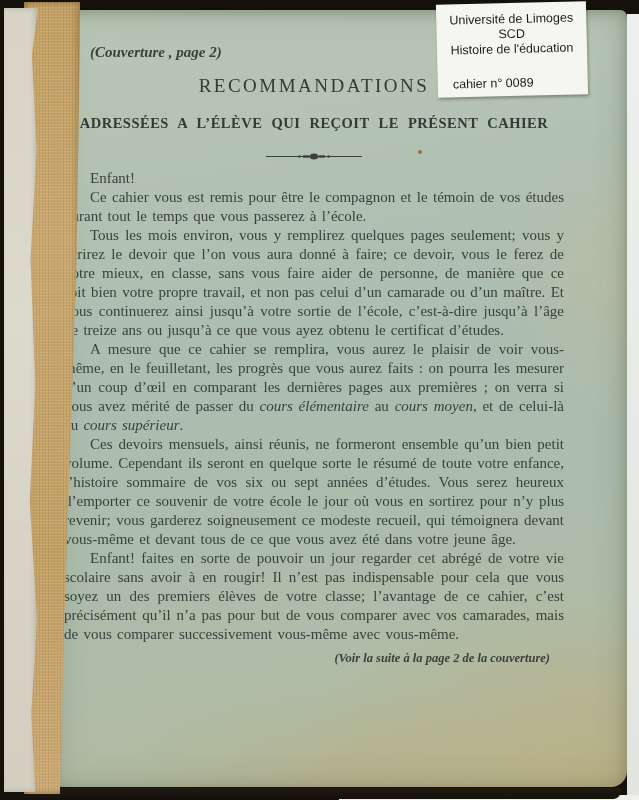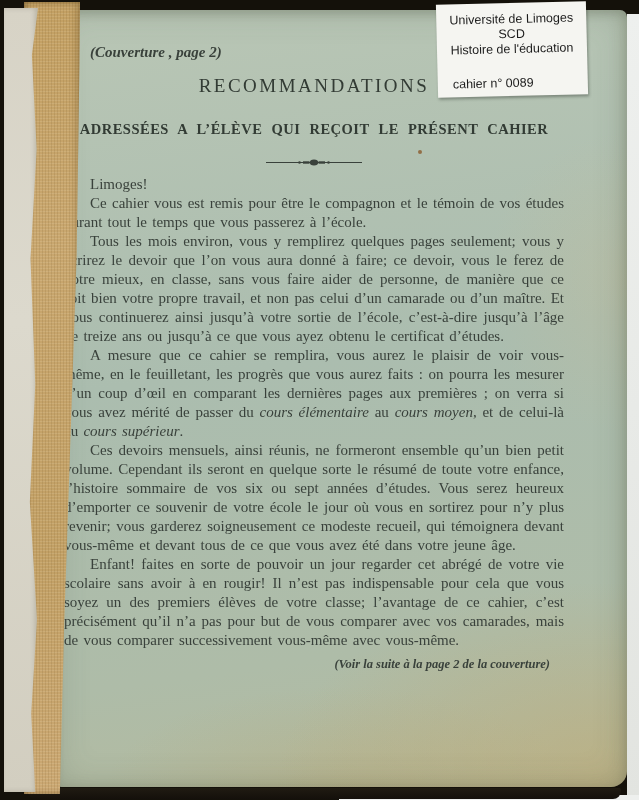--- a/index.html
+++ b/index.html
@@ -43,21 +43,21 @@
   .page-note {
     font-size: 15px; font-weight: bold; font-style: italic;
     color: var(--ink, #39413b); margin-left: 26px;
   }
   .title {
     margin: 14px 0 0; text-align: center;
     font-size: 19px; font-weight: normal; letter-spacing: 2.5px;
     color: var(--title-ink, #323b34);
   }
   .subtitle {
-    margin: 24px 0 0; text-align: center;
+    margin: 18px 0 0; text-align: center;
     font-size: 14.5px; font-weight: bold; letter-spacing: 0.5px; word-spacing: 5px;
     color: var(--title-ink, #323b34);
   }
   .divider { width: 96px; margin: 15px auto 0; height: 9px; text-align: center; }
   .salutation {
     margin-top: 13px; text-indent: 26px;
     font-size: 15px; line-height: 19px; color: var(--ink, #39413b);
   }
   .paragraphs p {
     margin: 0; text-indent: 26px; text-align: justify;
@@ -125,21 +125,21 @@
       <div class="divider">
         <svg width="96" height="9" viewBox="0 0 96 9" aria-hidden="true">
           <line x1="0" y1="4.5" x2="96" y2="4.5" stroke="#39413b" stroke-width="1.2"></line>
           <ellipse cx="48" cy="4.5" rx="4.2" ry="2.9" fill="#39413b"></ellipse>
           <rect x="37" y="3.3" width="6.5" height="2.4" fill="#39413b"></rect>
           <rect x="52.5" y="3.3" width="6.5" height="2.4" fill="#39413b"></rect>
           <circle cx="33.5" cy="4.5" r="1.3" fill="#39413b"></circle>
           <circle cx="62.5" cy="4.5" r="1.3" fill="#39413b"></circle>
         </svg>
       </div>
-      <div class="salutation">Limoges!</div>
+      <div class="salutation">Enfant!</div>
       <div class="paragraphs">
           <p><span>Ce cahier vous est remis pour être le compagnon et le témoin de vos études durant tout le temps que vous passerez à l’école.</span></p>
           <p><span>Tous les mois environ, vous y remplirez quelques pages seulement; vous y écrirez le devoir que l’on vous aura donné à faire; ce devoir, vous le ferez de votre mieux, en classe, sans vous faire aider de personne, de manière que ce soit bien votre propre travail, et non pas celui d’un camarade ou d’un maître. Et vous continuerez ainsi jusqu’à votre sortie de l’école, c’est-à-dire jusqu’à l’âge de treize ans ou jusqu’à ce que vous ayez obtenu le certificat d’études.</span></p>
           <p><span>A mesure que ce cahier se remplira, vous aurez le plaisir de voir vous-même, en le feuilletant, les progrès que vous aurez faits : on pourra les mesurer d’un coup d’œil en comparant les dernières pages aux premières ; on verra si vous avez mérité de passer du </span><i>cours élémentaire</i><span> au </span><i>cours moyen</i><span>, et de celui-là au </span><i>cours supérieur</i><span>.</span></p>
           <p><span>Ces devoirs mensuels, ainsi réunis, ne formeront ensemble qu’un bien petit volume. Cependant ils seront en quelque sorte le résumé de toute votre enfance, l’histoire sommaire de vos six ou sept années d’études. Vous serez heureux d’emporter ce souvenir de votre école le jour où vous en sortirez pour n’y plus revenir; vous garderez soigneusement ce modeste recueil, qui témoignera devant vous-même et devant tous de ce que vous avez été dans votre jeune âge.</span></p>
           <p><span>Enfant! faites en sorte de pouvoir un jour regarder cet abrégé de votre vie scolaire sans avoir à en rougir! Il n’est pas indispensable pour cela que vous soyez un des premiers élèves de votre classe; l’avantage de ce cahier, c’est précisément qu’il n’a pas pour but de vous comparer avec vos camarades, mais de vous comparer successivement vous-même avec vous-même.</span></p>
         </div>
       <div class="footer-note">(Voir la suite à la page 2 de la couverture)</div>
     </div>
     <div class="stain stain-1"></div>

